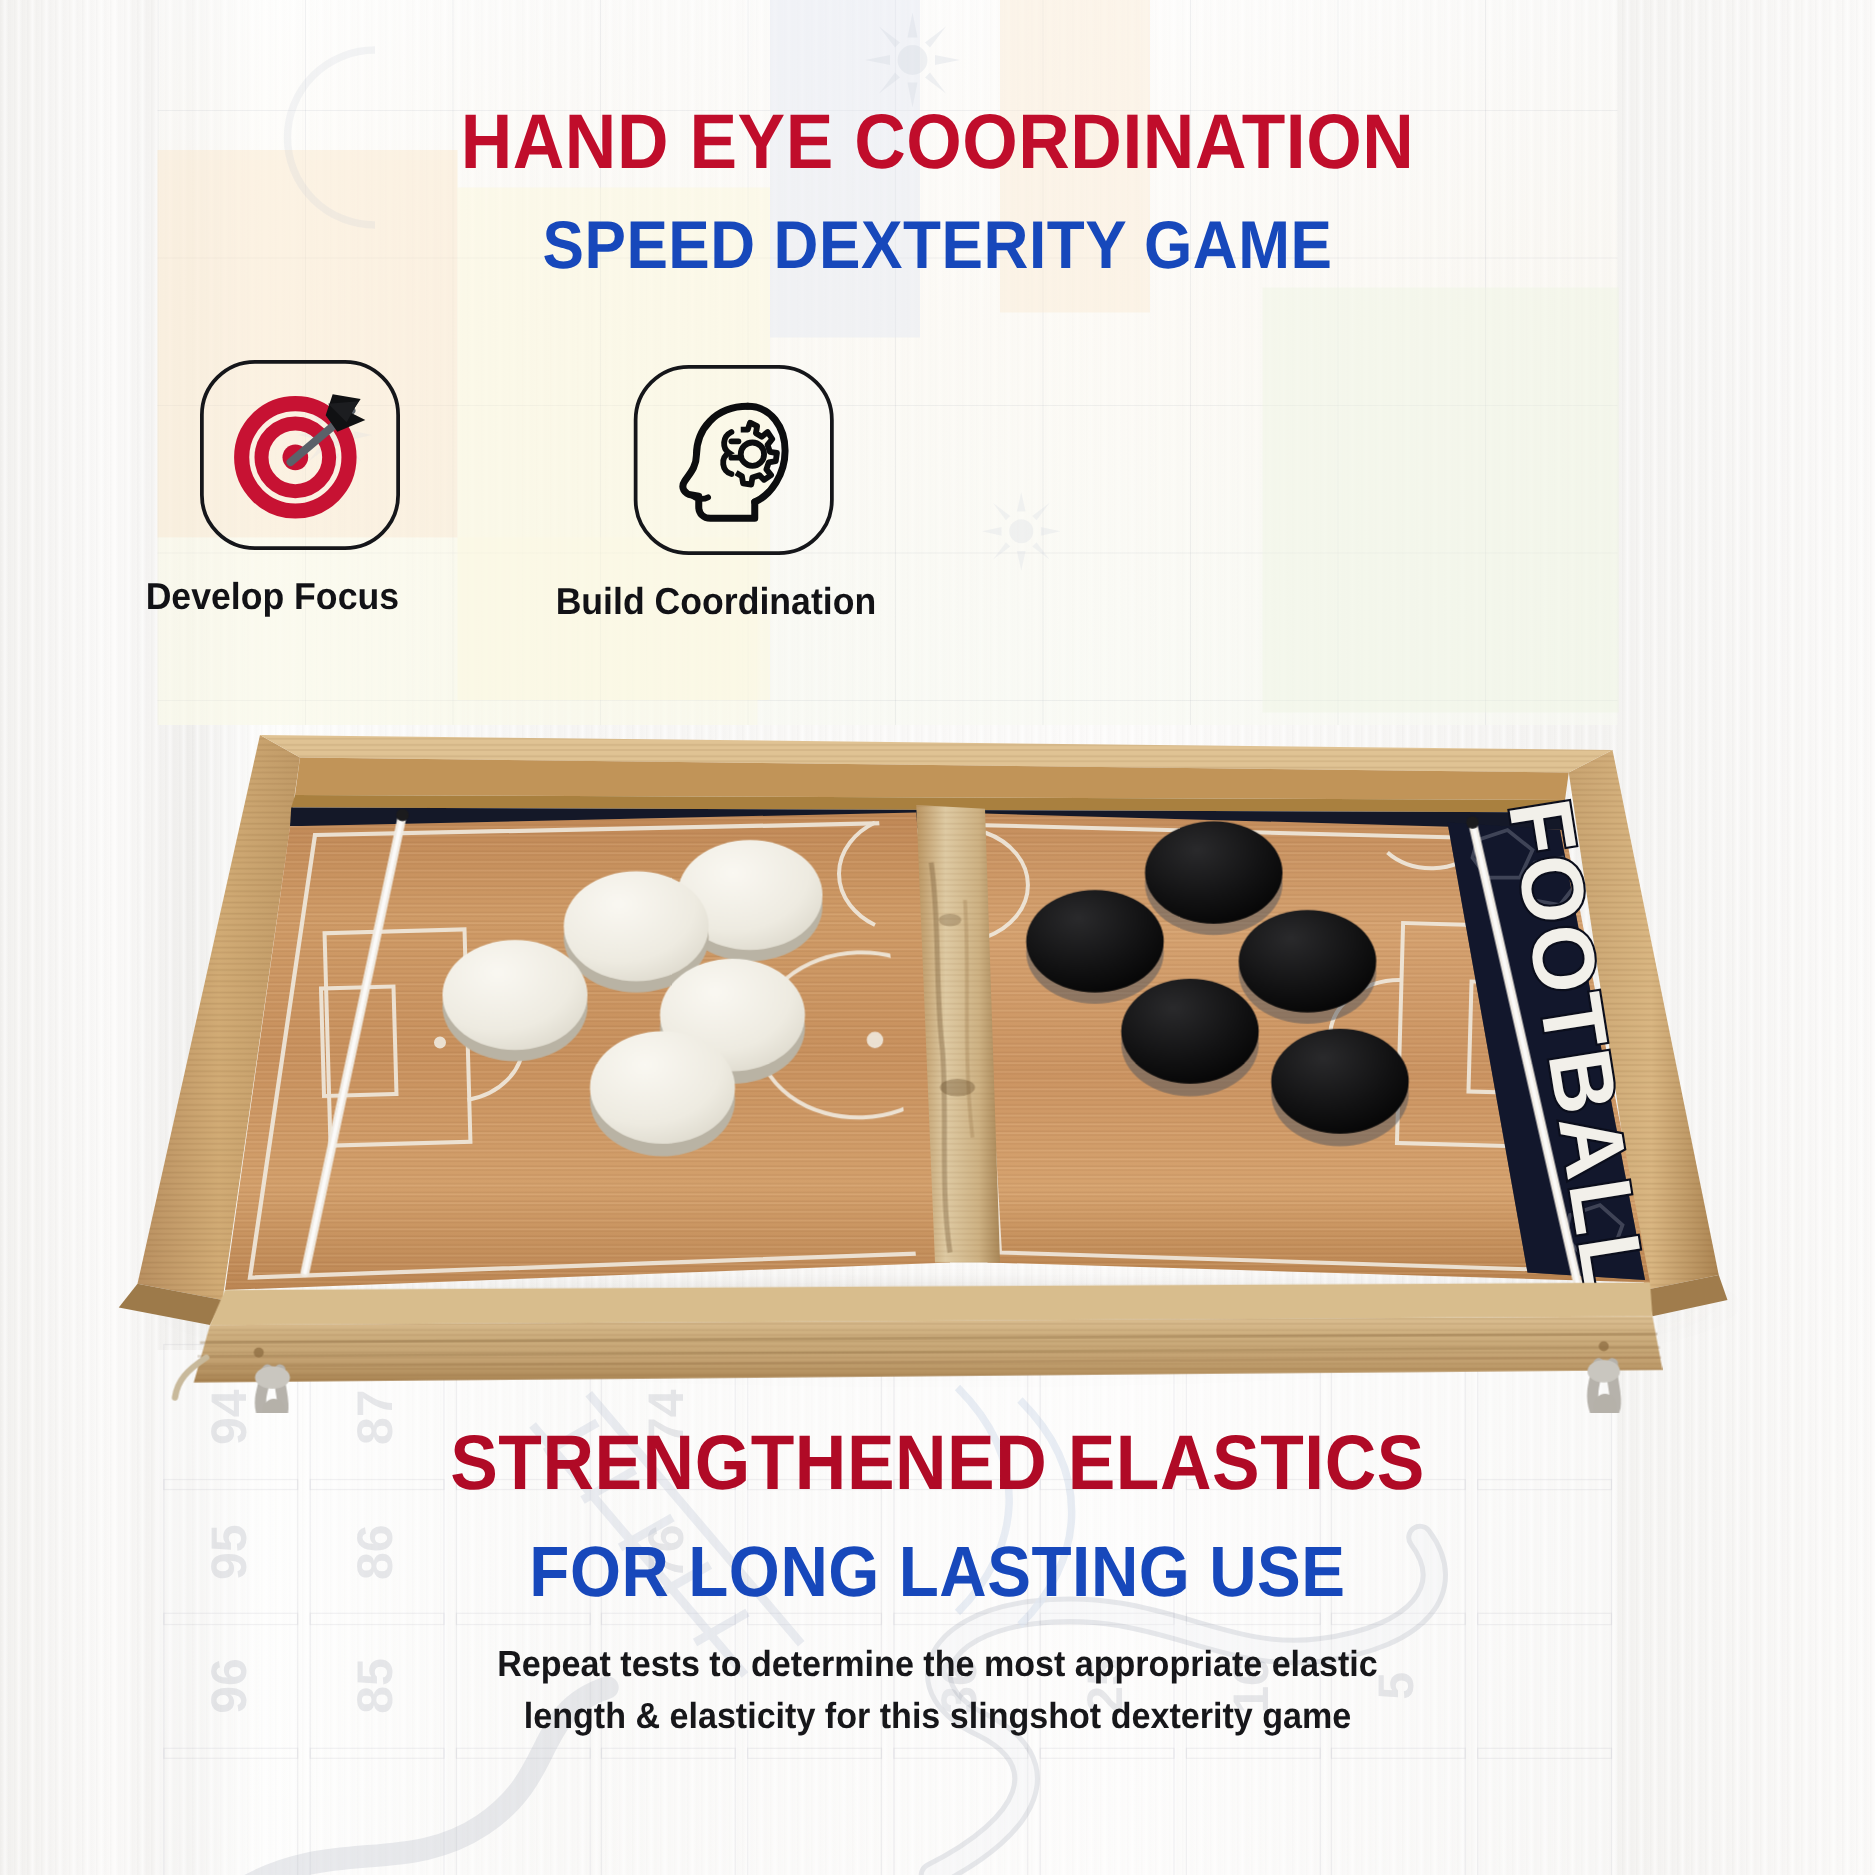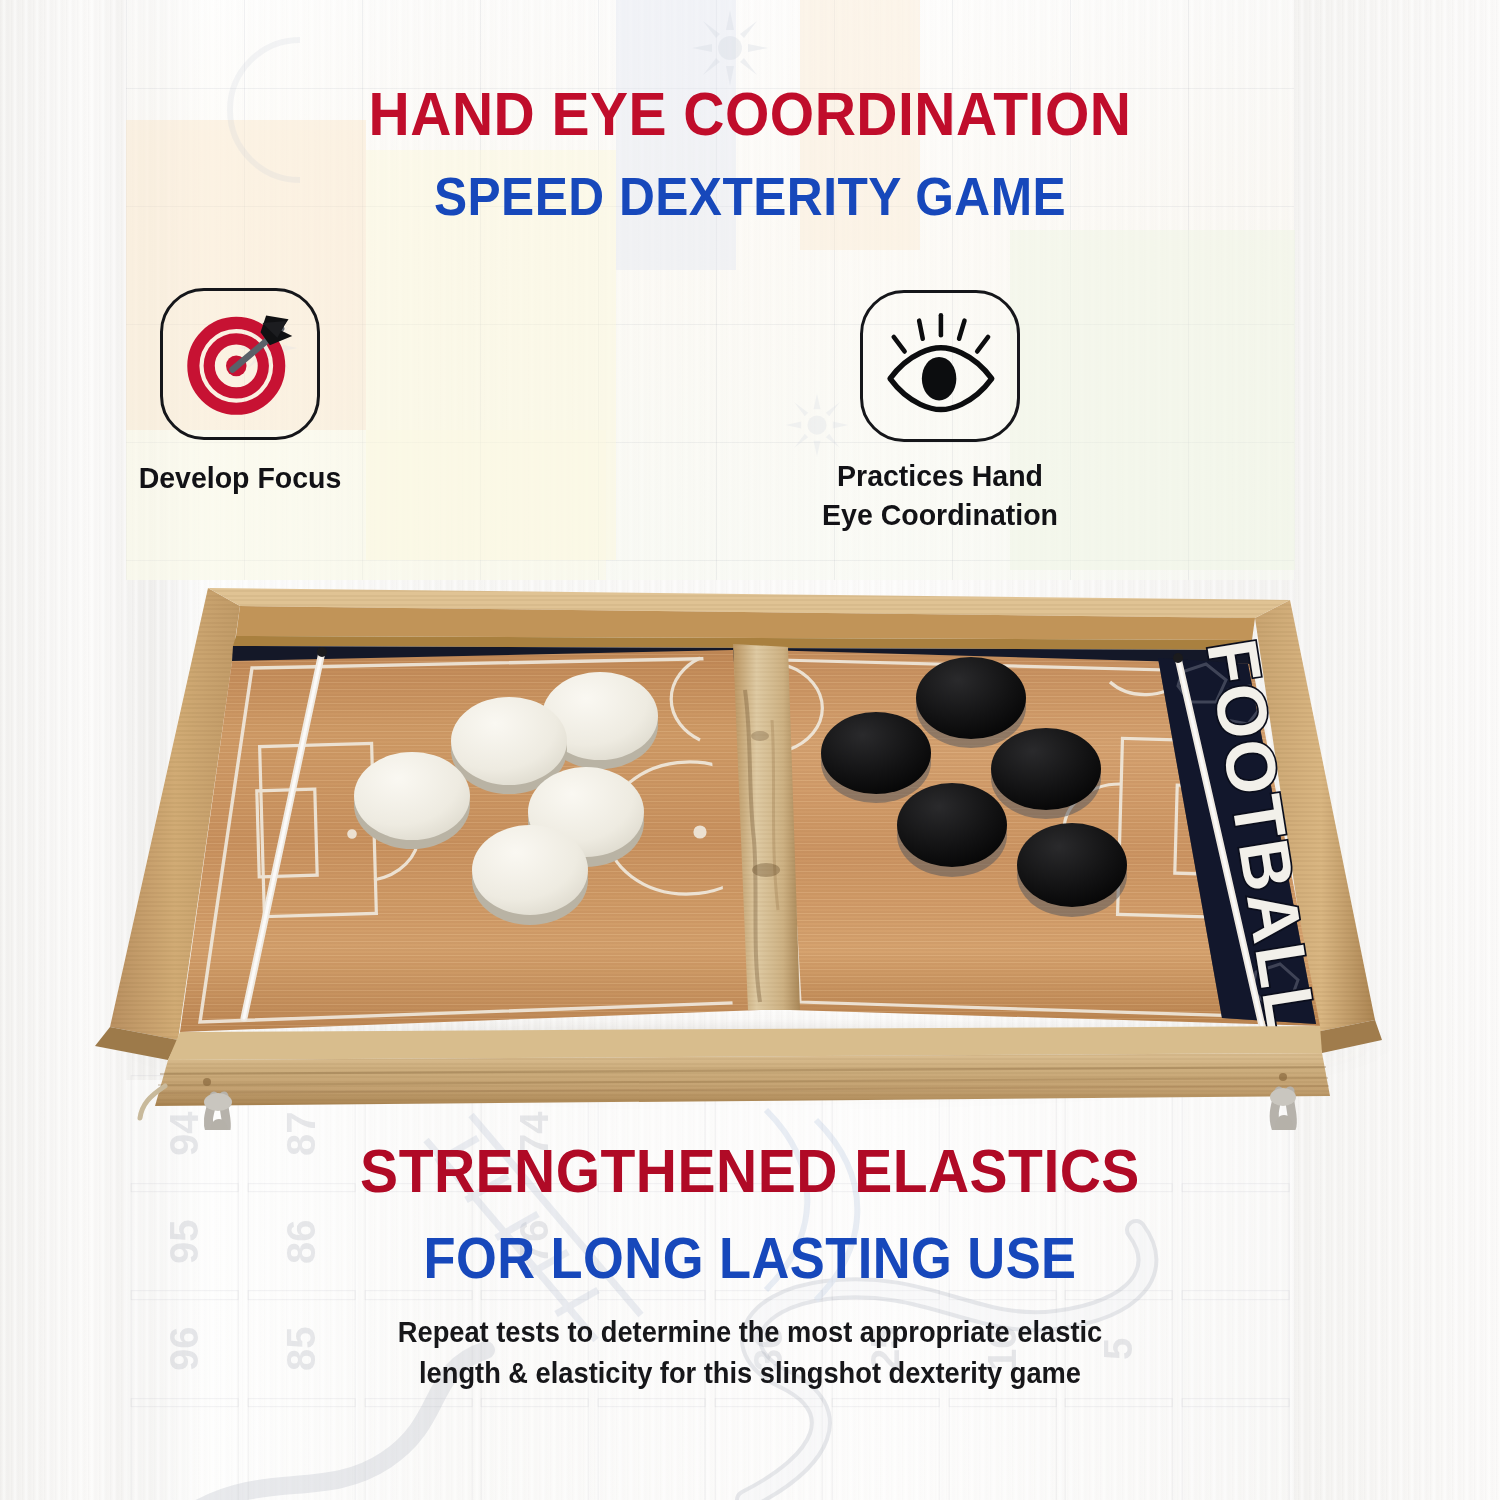--- a/index.html
+++ b/index.html
@@ -84,21 +84,21 @@
   .subcopy {
     position:absolute; width:1500px; text-align:center;
     font-family:"Liberation Sans Narrow","Liberation Sans", sans-serif;
     font-weight:700; font-size:29px; color:#17171a; line-height:1.42;
     transform:scaleX(0.94); transform-origin:center;
   }
   #sub { top:1312px; }
 
   
   .features { position:absolute; left:0; top:288px; width:1500px; height:270px; }
-  .feat { position:absolute; text-align:center; }
+  .feat { position:absolute; text-align:left; }
   .feat .iconbox {
     width:160px; height:152px; margin:0 auto;
     border:3px solid #15161a; border-radius:44px;
     display:flex; align-items:center; justify-content:center;
     background:transparent;
   }
   .feat .flabel {
     margin-top:18px;
     font-family:"Liberation Sans Narrow","Liberation Sans", sans-serif;
     font-weight:700; font-size:30px; color:#121216; line-height:1.3;
@@ -270,40 +270,45 @@
           <g>
             <path d="M52 66 L104 22" stroke="#5b6169" stroke-width="7" stroke-linecap="round"></path>
             <path d="M88 8 L112 12 L104 24 L116 30 L92 40 L82 26 Z" fill="#101113"></path>
             <path d="M84 16 L110 14 L100 32 Z" fill="#1c1d20"></path>
           </g>
         </svg>
       </div>
       <div class="flabel">Develop Focus</div>
     </div>
 
-
-    <div class="feat" id="f3">
+    <div class="feat" id="f2">
       <div class="iconbox">
-        <svg width="118" height="112" viewBox="0 0 130 120">
-          <path d="M10 74 C32 44 58 40 66 40 C74 40 100 44 122 74 C100 104 74 108 66 108 C58 108 32 104 10 74 Z" fill="none" stroke="#0c0d0f" stroke-width="6" stroke-linejoin="round"></path>
-          <ellipse cx="64" cy="74" rx="19" ry="24" fill="#0c0d0f"></ellipse>
-          <g stroke="#0c0d0f" stroke-width="5" stroke-linecap="round">
-            <path d="M46 30 L42 10"></path>
-            <path d="M66 26 L66 4"></path>
-            <path d="M86 30 L92 10"></path>
-            <path d="M26 44 L14 28"></path>
-            <path d="M106 44 L118 28"></path>
+        <svg width="112" height="112" viewBox="0 0 120 120">
+          <path d="M72 14 C44 14 28 34 28 56 C28 66 22 72 18 78 C14 84 18 89 24 90 L30 91
+                   L30 100 C30 106 34 110 40 110 L78 110 L78 96" fill="none" stroke="#0c0d0f" stroke-width="6" stroke-linejoin="round" stroke-linecap="round"></path>
+          <path d="M72 14 C92 14 104 32 104 52 C104 72 92 90 78 96" fill="none" stroke="#0c0d0f" stroke-width="6" stroke-linecap="round"></path>
+          <path d="M24 90 C28 94 34 94 38 92" fill="none" stroke="#0c0d0f" stroke-width="5" stroke-linecap="round"></path>
+
+          <g stroke="#0c0d0f" stroke-width="5" fill="none">
+            <path d="M66 34 L72 34 L74 28 L80 31 L79 37 L84 40 L89 36 L93 42 L89 47
+                     L91 53 L97 54 L96 61 L90 62 L88 68 L92 73 L86 77 L82 73 L76 75
+                     L75 81 L68 80 L67 74 L62 71" stroke-linejoin="round"></path>
+            <circle cx="76" cy="55" r="10"></circle>
+          </g>
+
+          <g stroke="#0c0d0f" stroke-width="5" fill="none" stroke-linecap="round">
+            <path d="M58 36 C50 40 50 50 56 54 C48 58 50 70 58 72"></path>
+            <path d="M58 44 L64 44"></path>
+              <path d="M58 58 L64 58"></path>
           </g>
         </svg>
       </div>
-      <div class="flabel">
-        <span>Practices Hand</span><br>
-        <span>Eye Coordination</span>
-      </div>
+      <div class="flabel">Build Coordination</div>
     </div>
+
 
   </div>
 
   <div class="shadow-under"></div>
   <div id="board-wrap">
     <svg width="1500" height="590" viewBox="0 0 1500 590">
       <defs>
         <linearGradient id="railTop" x1="0" y1="0" x2="0" y2="1">
           <stop offset="0%" stop-color="#e2c293"></stop>
           <stop offset="45%" stop-color="#d4ad77"></stop>

